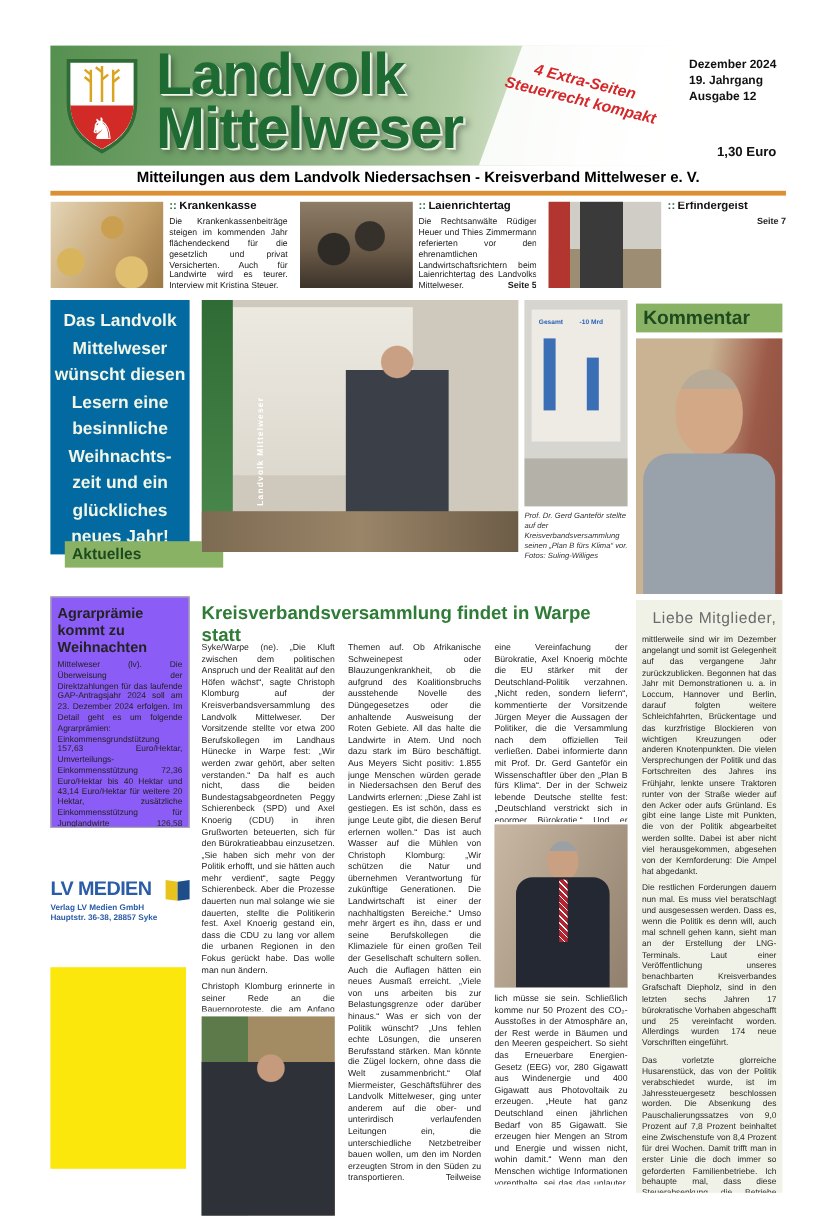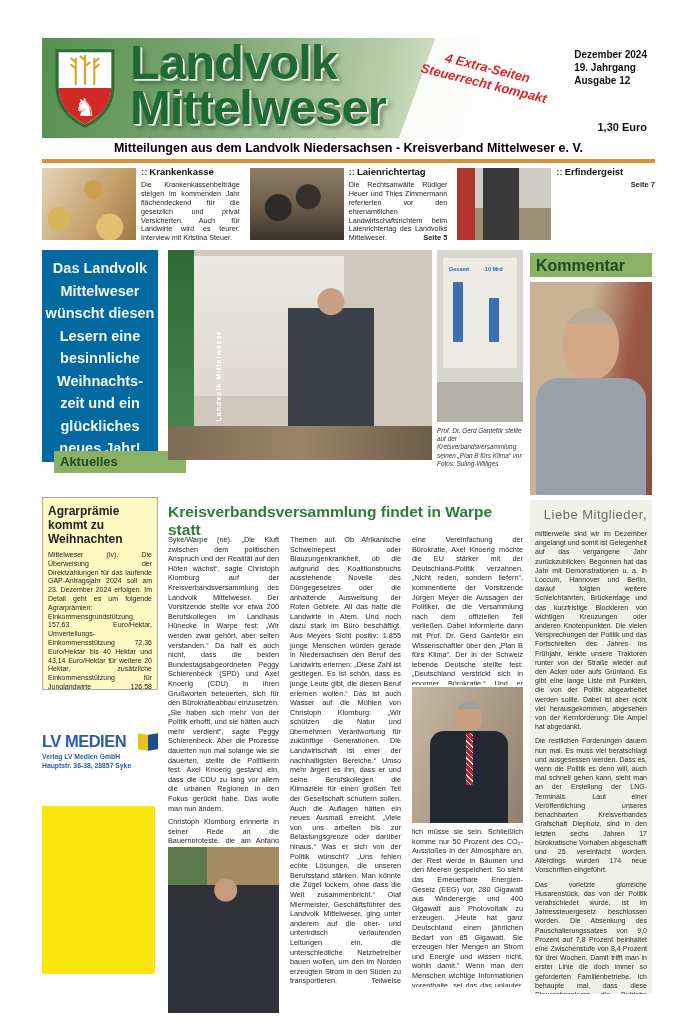--- a/index.html
+++ b/index.html
@@ -48,21 +48,21 @@
     linear-gradient(90deg,transparent 26px,#3a3a3a 26px 62px,transparent 62px),
     linear-gradient(180deg,#cfcdc6 0 55%,#9d8d72 55% 100%);}
 
   
   .wish-box{left:42px;top:250px;width:116px;height:212px;background:#0369a1;
     color:#f2f6e6;font-weight:bold;font-size:14.5px;text-align:center;padding-top:7px;box-sizing:border-box;}
   .wish-box p{margin:0;line-height:22.5px;}
   .sec-bar{background:#8ab264;color:#1d4a1f;font-weight:bold;font-size:13px;
     padding:3px 6px;box-sizing:border-box;}
   .bar-aktuelles{left:42px;top:451px;width:132px;height:22px;margin-left:12px;}
-  .agrar-box{left:42px;top:497px;width:116px;height:193px;border:1px solid #a9a9a9;background:#fef9c3;
+  .agrar-box{left:42px;top:497px;width:116px;height:193px;border:1px solid #a9a9a9;background:#8b5cf6;
     padding:6px 5px;box-sizing:border-box;overflow:hidden;}
   .agrar-title{font-size:12px;font-weight:bold;color:#222;line-height:14px;margin:0 0 5px 0;}
   .agrar-body{font-size:7px;line-height:8.8px;text-align:justify;-webkit-hyphens:auto;hyphens:auto;color:#222;}
   .lv-box{left:42px;top:732px;width:116px;height:100px;}
   .lv-logo-row{display:flex;align-items:center;justify-content:space-between;}
   .lv-name{font-size:16.5px;font-weight:bold;color:#2a5ca8;letter-spacing:-0.5px;}
   .lv-book{width:20px;height:16px;position:relative;}
   .lv-book span{position:absolute;top:0;width:10px;height:16px;}
   .lv-book .b1{left:0;background:#e8c31c;transform:skewY(8deg);}
   .lv-book .b2{right:0;background:#1d4e89;transform:skewY(-8deg);}

